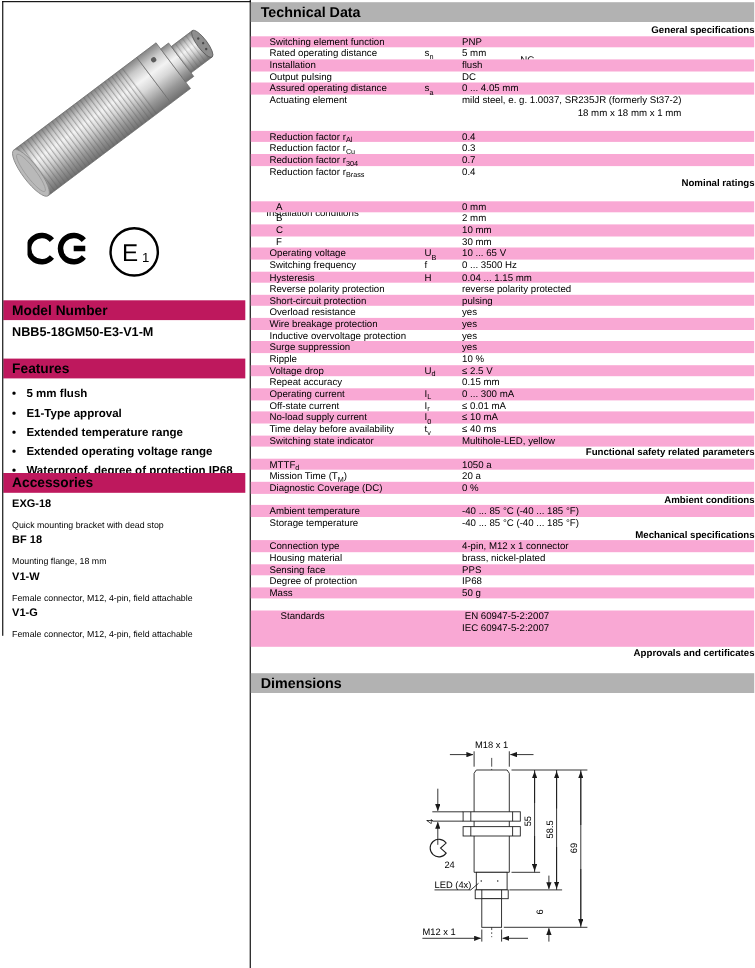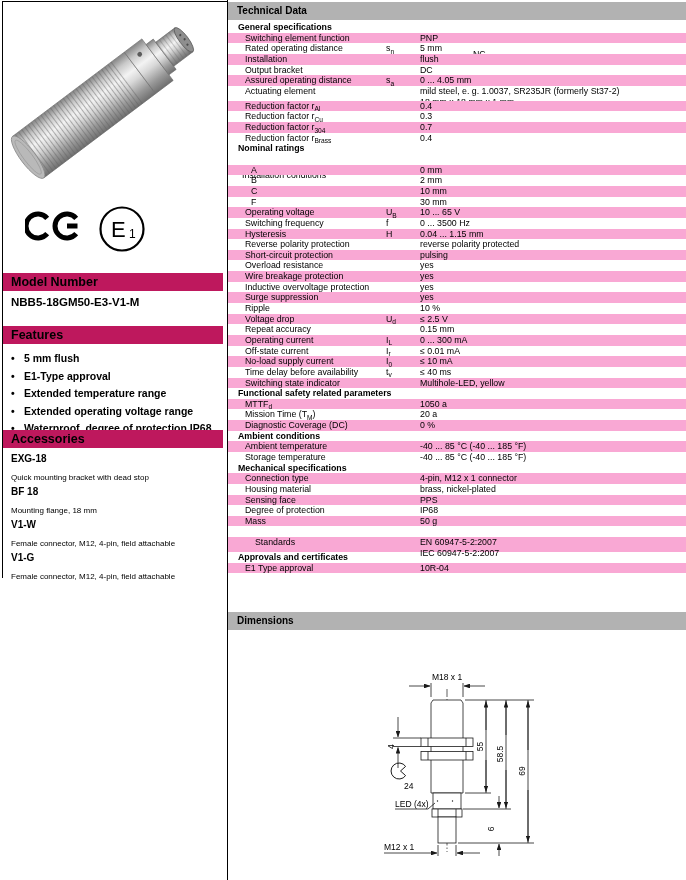--- a/index.html
+++ b/index.html
@@ -18,27 +18,27 @@
   .model-value{position:absolute;left:11px;top:296px;font-weight:bold;font-size:11.5px;}
   .features-list{position:absolute;left:0;top:350px;width:227px;}
   .feat{position:relative;padding-left:24px;font-weight:bold;font-size:10.5px;line-height:17.5px;}
   .feat::before{content:"\2022";position:absolute;left:11px;}
   .acc-list{position:absolute;left:11px;top:449px;width:212px;}
   .acc-name{font-weight:bold;font-size:10px;line-height:11px;margin-top:3.5px;}
   .acc-desc{font-size:8px;line-height:8.5px;margin-top:10px;}
   
   .right-col{position:absolute;left:228px;top:0;width:458px;height:880px;}
   .bigbar{position:absolute;left:0;width:458px;height:18px;background:#b2b2b2;
-          font-weight:bold;font-size:10px;line-height:18px;padding-left:9px;box-sizing:border-box;}
+          font-weight:bold;font-size:13px;line-height:18px;padding-left:9px;box-sizing:border-box;}
   .tech-bar{top:2px;}
   .dim-bar{top:612px;}
-  .rows{position:absolute;left:0;top:22px;width:458px;}
+  .rows{position:absolute;left:0;top:22px;width:458px;text-align:right;}
   .sec{height:10.65px;line-height:11.6px;font-size:8.8px;font-weight:bold;padding-left:10px;}
   .trow{position:relative;height:10.65px;line-height:10.8px;font-size:8.8px;}
-  .trow.two{height:15px;}
+  .trow.two{height:33px;}
   .trow.alt{background:#f9a8d4;}
   .lab{position:absolute;left:17px;top:0;white-space:nowrap;}
   .trow.subh .lab{left:14px;margin-top:16px;}
   .lab.ind1{left:23px;}
   .lab.ind2{left:27px;}
   .sym{position:absolute;left:158px;top:0;}
   .val{position:absolute;left:192px;top:0;white-space:nowrap;}
   .val div{line-height:10.65px;}
   .val2{position:absolute;left:245px;top:16px;}
   .sb{font-size:6.6px;position:relative;top:2.4px;}
@@ -142,21 +142,21 @@
         <div class="trow">
           <span class="lab">Rated operating distance</span>
           <span class="sym">s<span class="sb">n</span></span>
           <span class="val">5 mm</span>
         </div>
         <div class="trow alt">
           <span class="lab">Installation</span>
           <span class="val">flush</span>
         </div>
         <div class="trow">
-          <span class="lab">Output bracket</span>
+          <span class="lab">Output pulsing</span>
           <span class="val">DC</span>
         </div>
         <div class="trow alt">
           <span class="lab">Assured operating distance</span>
           <span class="sym">s<span class="sb">a</span></span>
           <span class="val">0 ... 4.05 mm</span>
         </div>
         <div class="trow two">
           <span class="lab">Actuating element</span>
           <span class="val">
@@ -323,24 +323,20 @@
           <span class="lab">Standard conformity</span>
         </div>
         <div class="trow alt two">
           <span class="lab ind2">Standards</span>
           <span class="val">
             <div>EN 60947-5-2:2007</div>
             <div>IEC 60947-5-2:2007</div>
           </span>
         </div>
         <div class="sec">Approvals and certificates</div>
-        <div class="trow alt">
-          <span class="lab">E1 Type approval</span>
-          <span class="val">10R-04</span>
-        </div>
       </div>
 
     <div class="bigbar dim-bar">Dimensions</div>
 
     <svg class="dim-svg" width="458" height="270" viewBox="0 0 458 270">
       <defs>
         <marker id="ar" viewBox="0 0 8 6" refX="7.5" refY="3" markerWidth="8" markerHeight="6" orient="auto">
           <path d="M0,0 L8,3 L0,6 Z" fill="#1a1a1a"></path>
         </marker>
       </defs>

